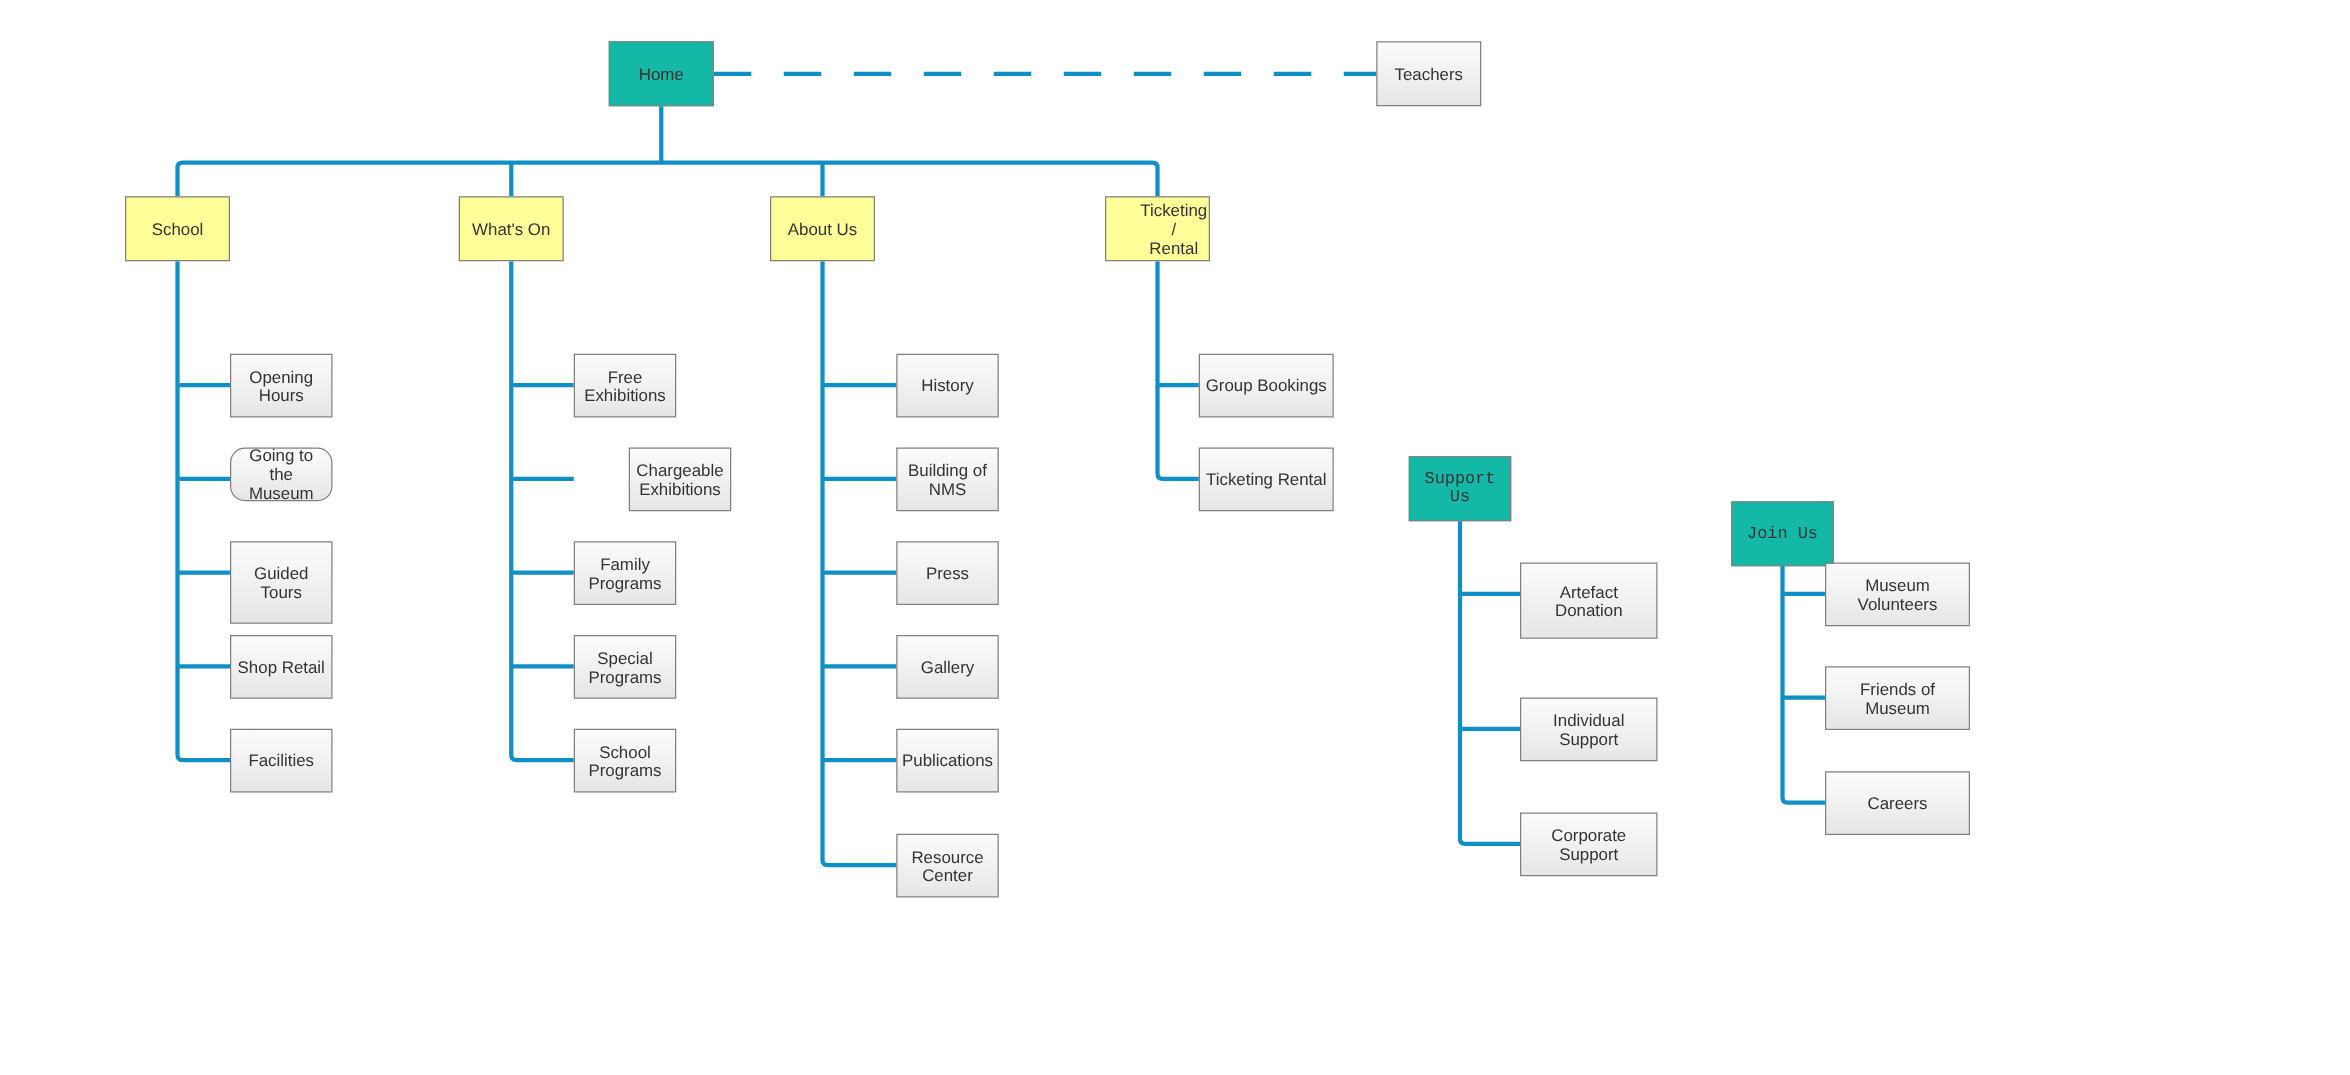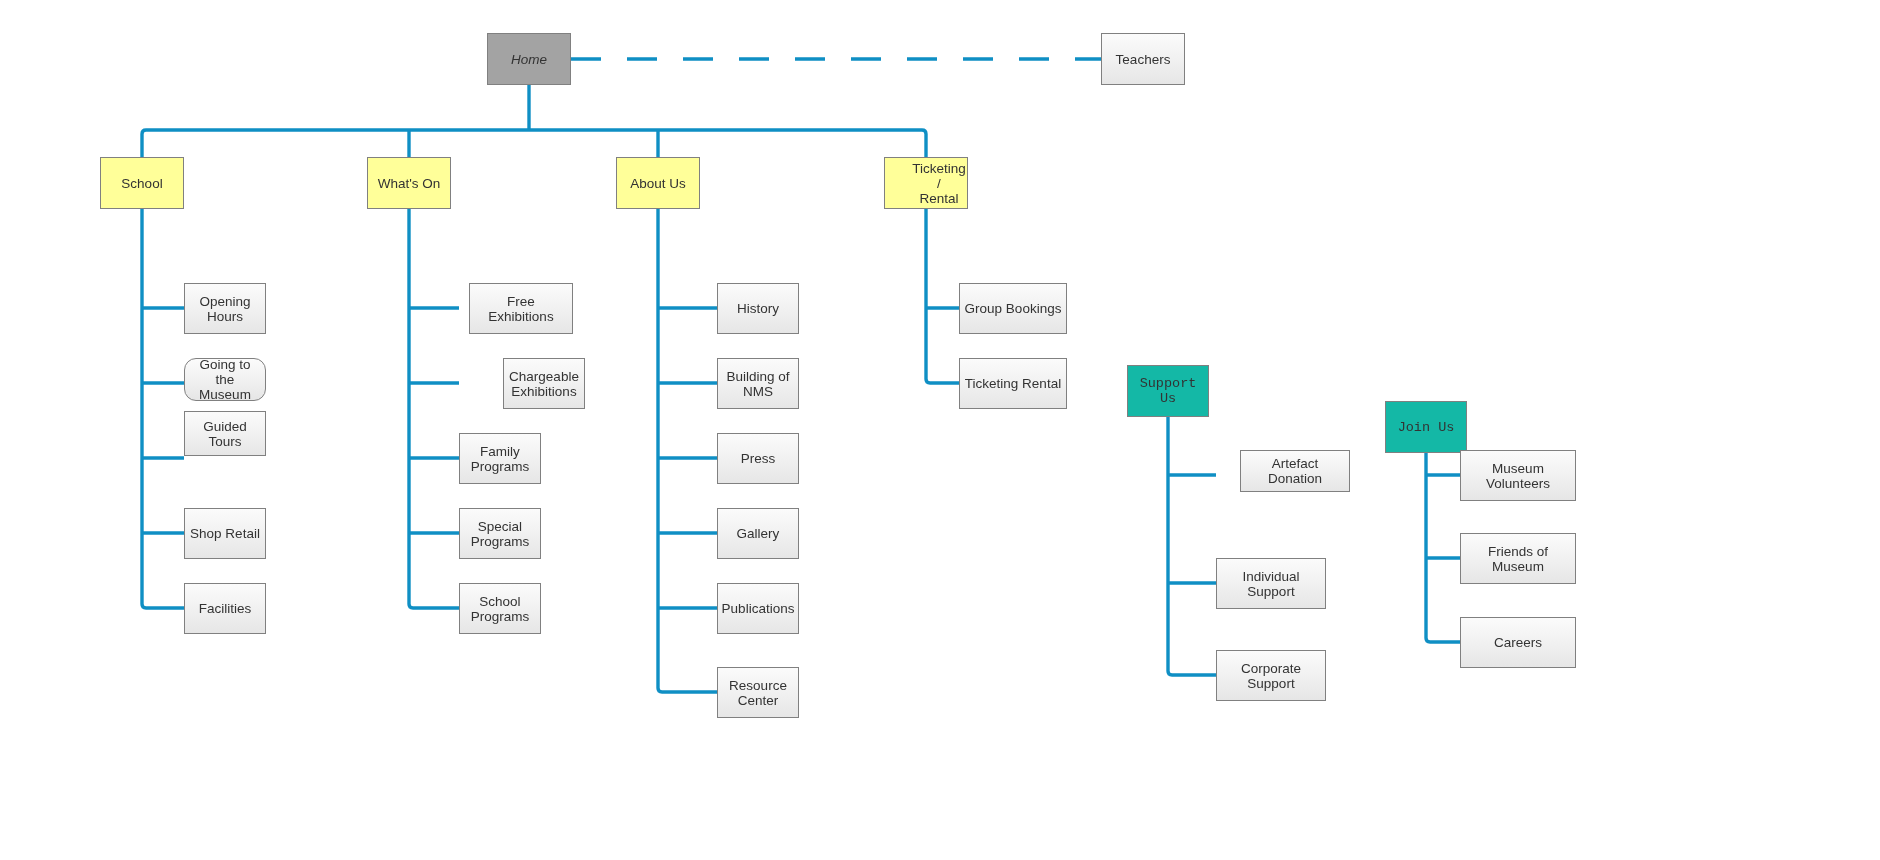--- a/index.html
+++ b/index.html
@@ -3,21 +3,21 @@
 <meta charset="utf-8">
 <style>
   html,body{margin:0;padding:0;background:#ffffff;}
   body{width:1880px;height:860px;position:relative;overflow:hidden;
        font-family:"Liberation Sans","DejaVu Sans",sans-serif;}
   #canvas{position:absolute;left:0;top:0;width:1880px;height:860px;}
   svg.links{position:absolute;left:0;top:0;width:1880px;height:860px;pointer-events:none;}
   .node{position:absolute;box-sizing:border-box;border:1px solid #808080;
         display:flex;align-items:center;justify-content:center;text-align:center;
         font-size:13.5px;line-height:15px;color:#333333;padding:2px 4px;}
-  .node.green{background:#a3a3a3;font-style:italic;}
+  .node.green{background:#14b8a6;}
   .node.yellow{background:#ffff99;}
   .node.blue{background:#14b8a6;font-family:Liberation Mono, monospace;}
   .node.grey{background:linear-gradient(to bottom,#fbfbfb 0%,#f2f2f2 45%,#e6e6e6 100%);}
   .node span{display:block;white-space:pre-line;}
 </style>
 </head>
 <body>
 
 <div id="canvas">
   <svg class="links" viewBox="0 0 1880 860" xmlns="http://www.w3.org/2000/svg">
@@ -91,31 +91,31 @@
       <span>Join Us</span>
     </div>
 
   <div class="node grey" id="n-opening_hours" style="left: 184px; top: 283px; width: 82px; height: 51px;">
       <span>Opening Hours</span>
     </div>
   <div class="node grey" id="n-going_to_the_museum" style="left: 184px; top: 358px; width: 82px; height: 43px; border-radius: 12px;">
       <span>Going to the
 Museum</span>
     </div>
-  <div class="node grey" id="n-guided_tours" style="left: 184px; top: 411px; width: 82px; height: 45px;">
+  <div class="node grey" id="n-guided_tours" style="left: 184px; top: 433px; width: 82px; height: 66px;">
       <span>Guided Tours</span>
     </div>
   <div class="node grey" id="n-shop_retail" style="left: 184px; top: 508px; width: 82px; height: 51px;">
       <span>Shop Retail</span>
     </div>
   <div class="node grey" id="n-facilities" style="left: 184px; top: 583px; width: 82px; height: 51px;">
       <span>Facilities</span>
     </div>
 
-  <div class="node grey" id="n-free_exhibitions" style="left: 469px; top: 283px; width: 104px; height: 51px;">
+  <div class="node grey" id="n-free_exhibitions" style="left: 459px; top: 283px; width: 82px; height: 51px;">
       <span>Free Exhibitions</span>
     </div>
   <div class="node grey" id="n-chargeable_exhibitions" style="left: 459px; top: 358px; width: 82px; height: 51px; margin-left: 44px;">
       <span>Chargeable
 Exhibitions</span>
     </div>
   <div class="node grey" id="n-family_programs" style="left: 459px; top: 433px; width: 82px; height: 51px;">
       <span>Family
 Programs</span>
     </div>
@@ -148,21 +148,21 @@
 Center</span>
     </div>
 
   <div class="node grey" id="n-group_bookings" style="left: 959px; top: 283px; width: 108px; height: 51px;">
       <span>Group Bookings</span>
     </div>
   <div class="node grey" id="n-ticketing_rental_child" style="left: 959px; top: 358px; width: 108px; height: 51px;">
       <span>Ticketing Rental</span>
     </div>
 
-  <div class="node grey" id="n-artefact_donation" style="left: 1216px; top: 450px; width: 110px; height: 42px; margin-left: 24px;">
+  <div class="node grey" id="n-artefact_donation" style="left: 1216px; top: 450px; width: 110px; height: 61px;">
       <span>Artefact Donation</span>
     </div>
   <div class="node grey" id="n-individual_support" style="left: 1216px; top: 558px; width: 110px; height: 51px;">
       <span>Individual Support</span>
     </div>
   <div class="node grey" id="n-corporate_support" style="left: 1216px; top: 650px; width: 110px; height: 51px;">
       <span>Corporate Support</span>
     </div>
 
   <div class="node grey" id="n-museum_volunteers" style="left: 1460px; top: 450px; width: 116px; height: 51px;">

